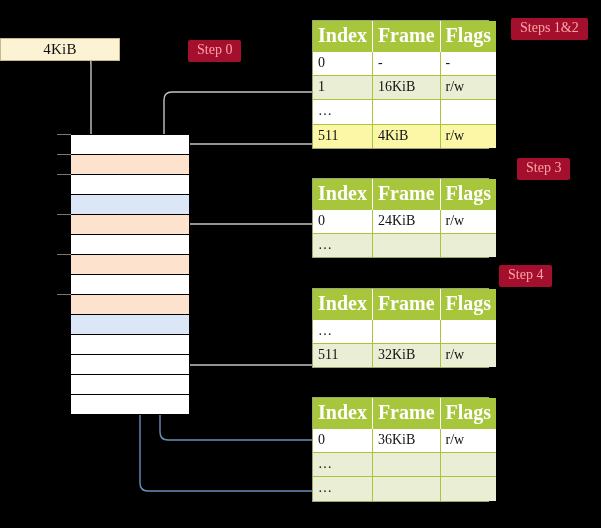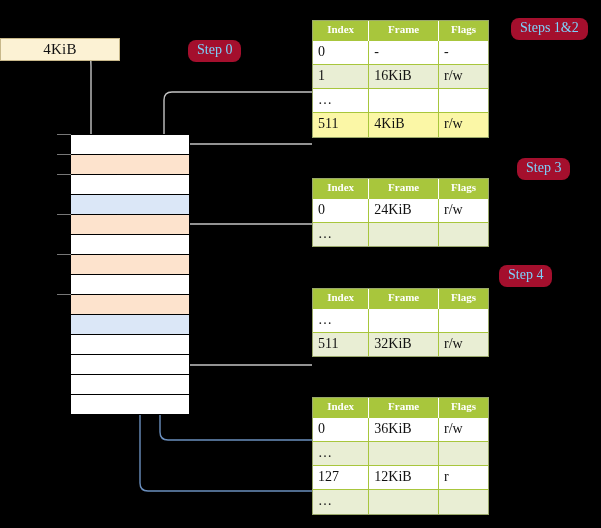--- a/index.html
+++ b/index.html
@@ -47,24 +47,24 @@
     justify-content: center;
     font-size: 15px;
     color: #111111;
     letter-spacing: .3px;
   }
 
   
   .step-tag {
     position: absolute;
     background: #a40f2d;
-    color: #7dd3fc;
+    color: #fca5a5;
     font-size: 14px;
     padding: 3px 9px 4px 9px;
-    border-radius: 8px;
+    border-radius: 2px;
     white-space: nowrap;
     box-shadow: 0 1px 0 rgba(0,0,0,.4);
     line-height: 1.05;
   }
   .step-0    { left: 188px; top: 40px; }
   .step-12   { left: 511px; top: 18px; }
   .step-3    { left: 517px; top: 158px; font-family: Liberation Serif, serif; }
   .step-4    { left: 499px; top: 265px; }
 
   
@@ -106,24 +106,24 @@
   }
   .pt table {
     border-collapse: collapse;
     font-size: 14px;
     color: #111111;
   }
   .pt th {
     background: #a8c63c;
     color: #ffffff;
     font-weight: bold;
-    text-align: center;
+    text-align: left;
     padding: 2px 5px 3px 5px;
     border-right: 1px solid #ffffff;
-    font-size: 11px;
+    font-size: 20px;
     line-height: 1.25;
   }
   .pt th:last-child { border-right: none; }
   .pt td {
     padding: 2px 5px 3px 5px;
     border-right: 1px solid #a8c63c;
     border-top: 1px solid #a8c63c;
     line-height: 1.3;
     height: 19px;
     box-sizing: border-box;
@@ -307,25 +307,20 @@
           <tr class="odd">
             <td class="col-index">0</td>
             <td class="col-frame">36KiB</td>
             <td class="col-flags">r/w</td>
           </tr>
           <tr class="even">
             <td class="col-index ellip">…</td>
             <td class="col-frame"></td>
             <td class="col-flags"></td>
           </tr>
-          <tr class="odd">
-            <td class="col-index">127</td>
-            <td class="col-frame">12KiB</td>
-            <td class="col-flags">r</td>
-          </tr>
           <tr class="even">
             <td class="col-index ellip">…</td>
             <td class="col-frame"></td>
             <td class="col-flags"></td>
           </tr>
         </tbody>
       </table>
   </div>
 
 </div>

